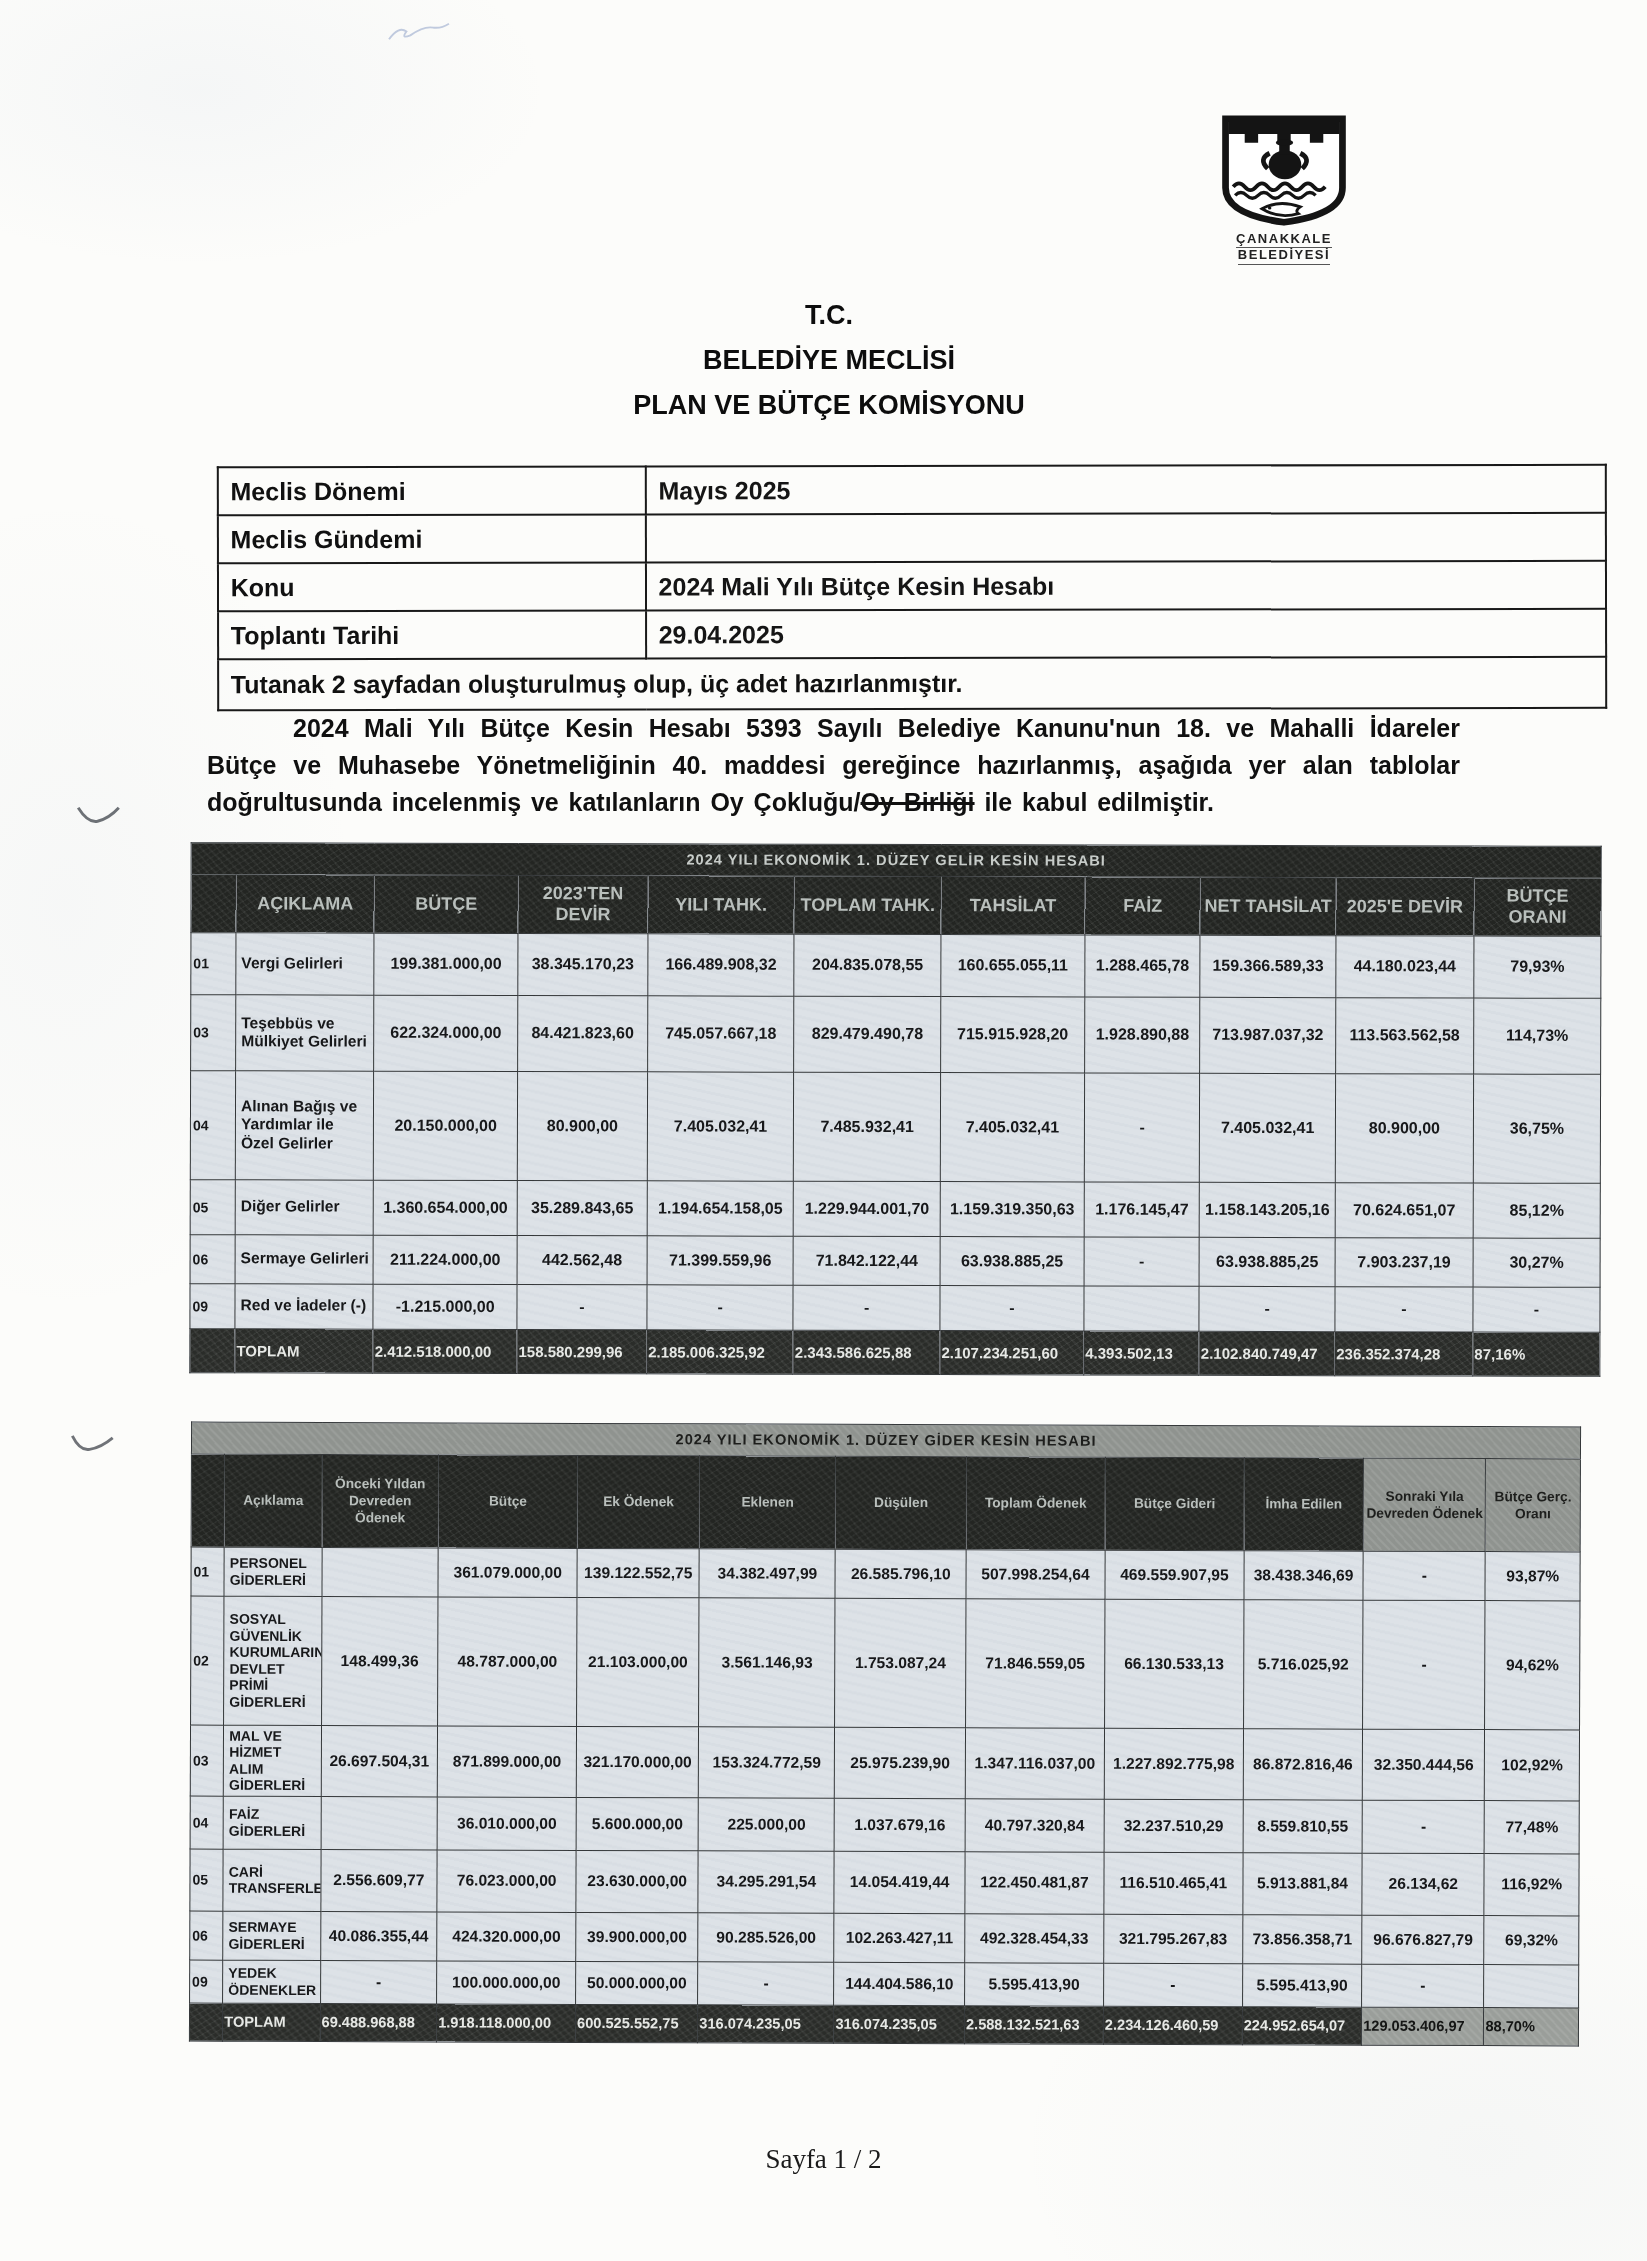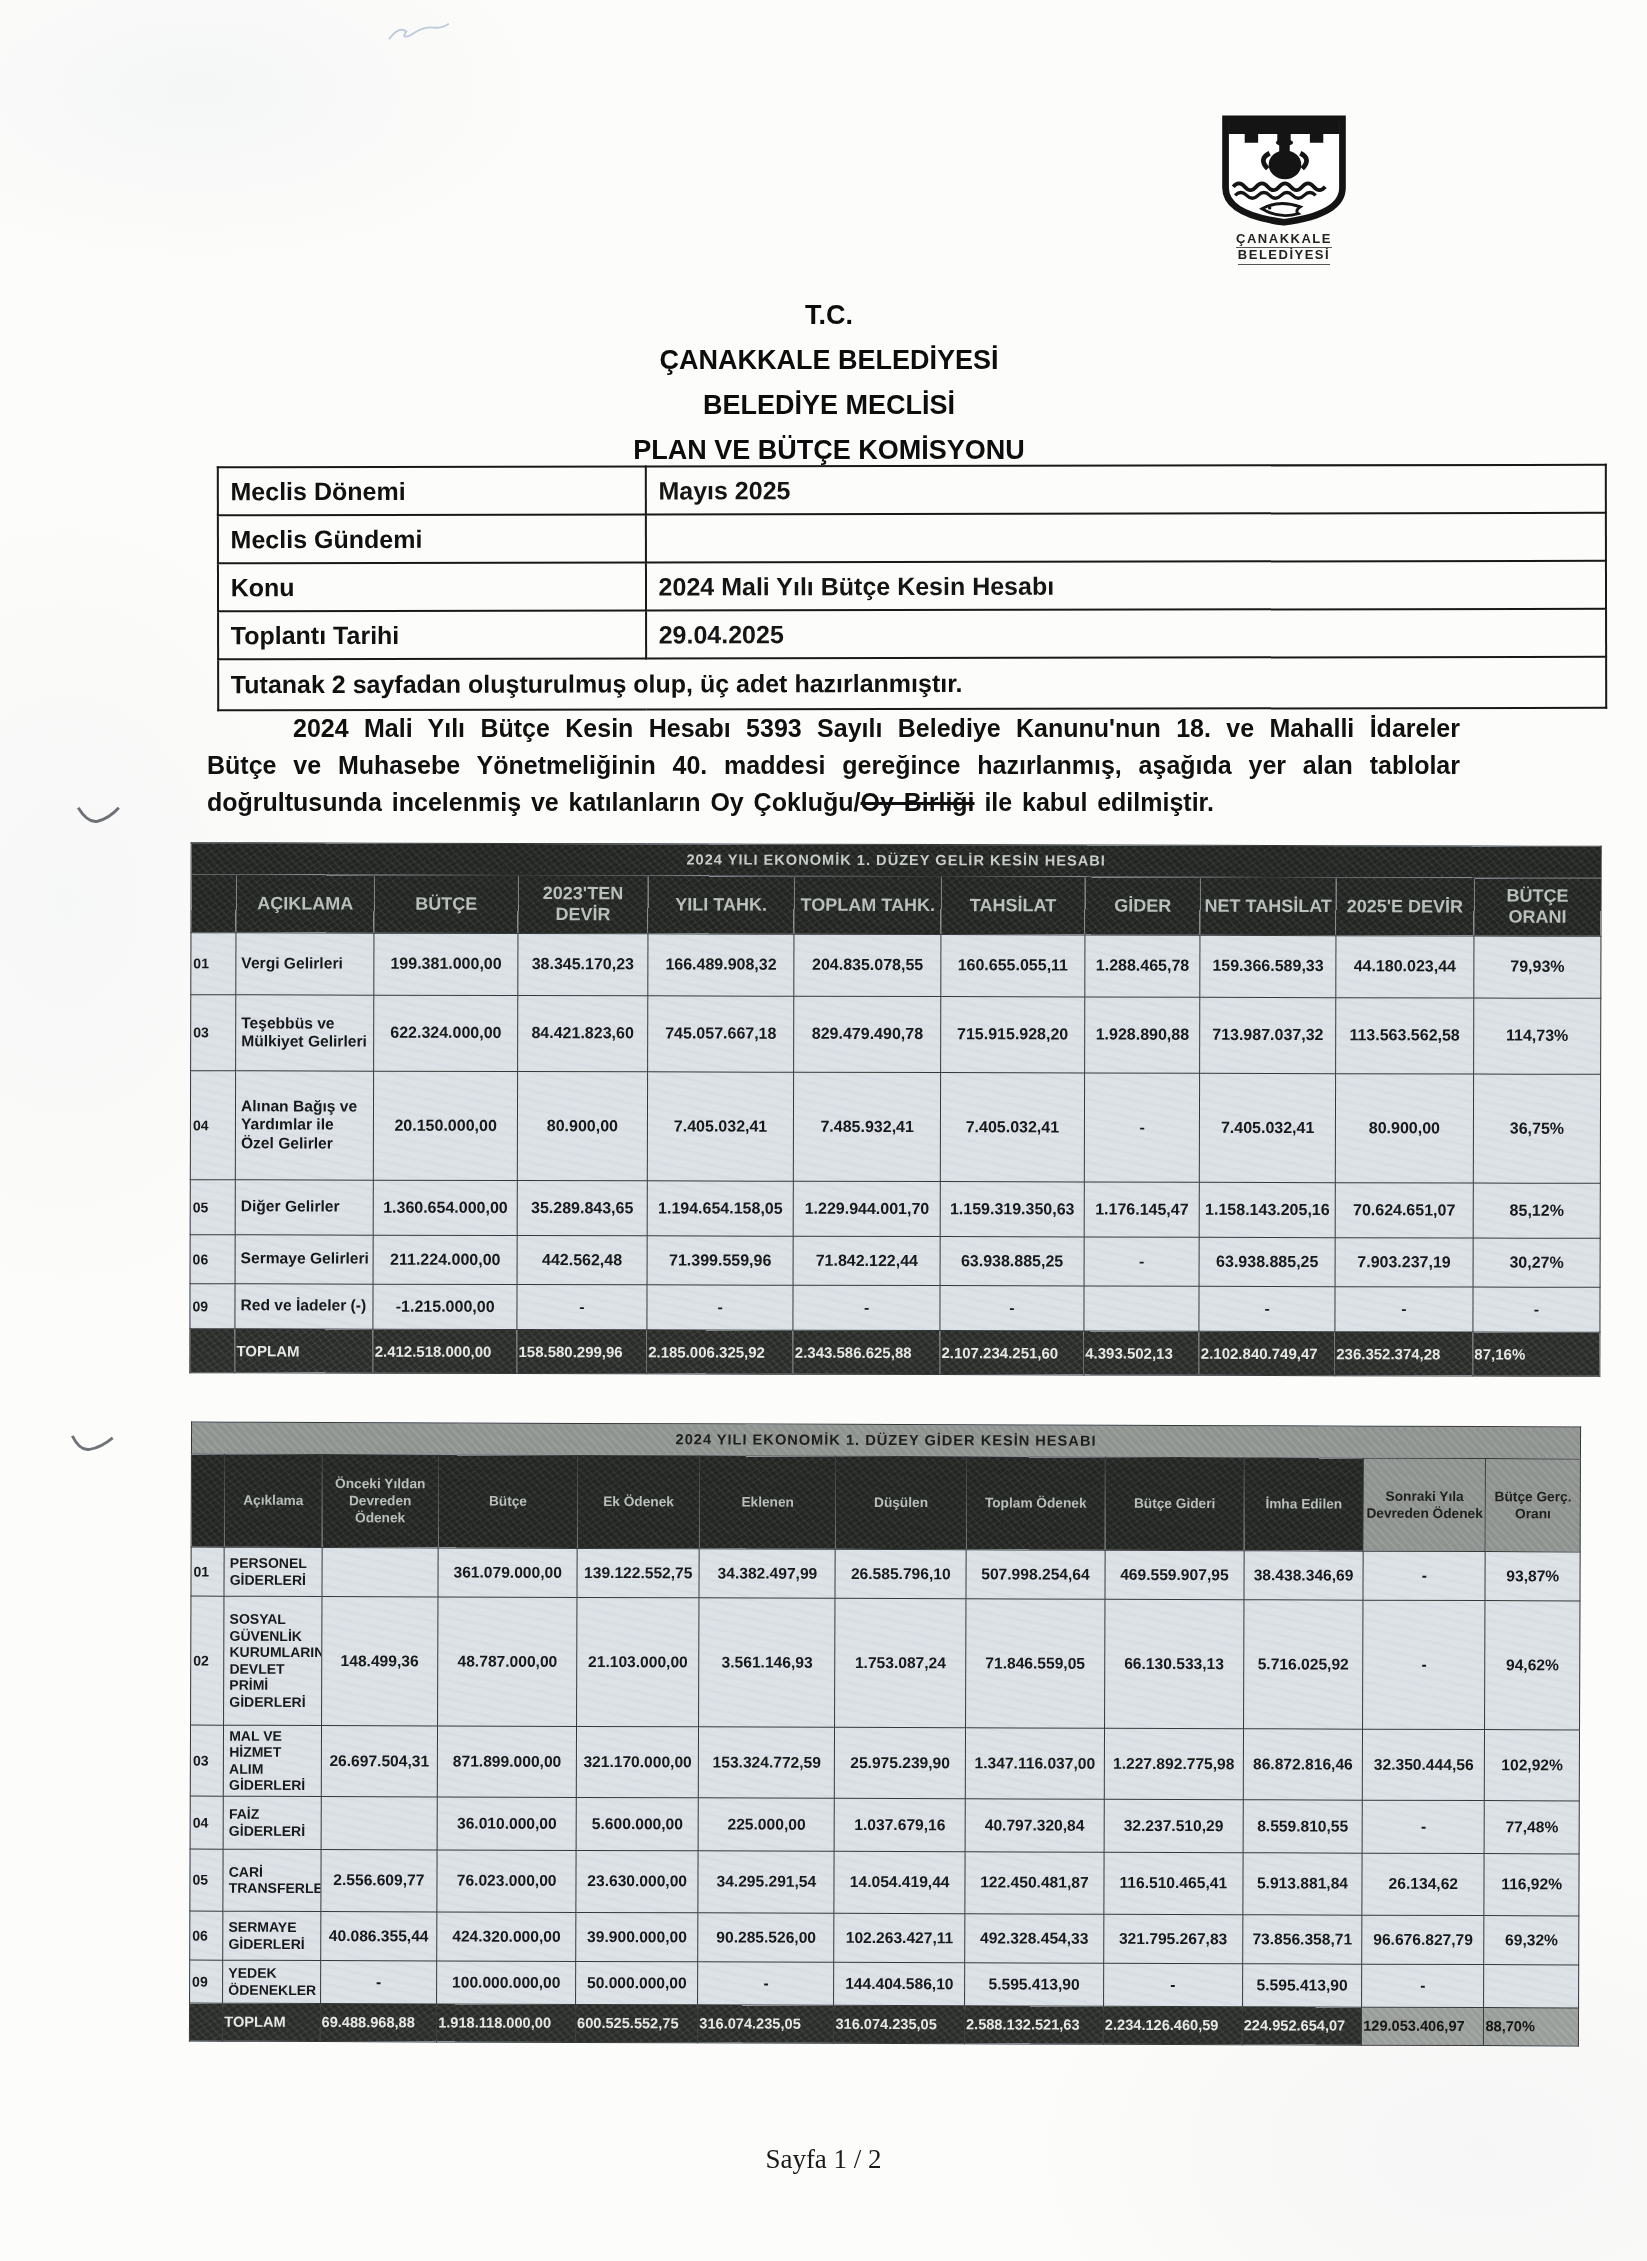--- a/index.html
+++ b/index.html
@@ -152,21 +152,20 @@
     <circle cx="60" cy="99" r="1.8" fill="#141414"></circle>
   </svg>
   <div class="logo-caption">
     <span>ÇANAKKALE</span><br>
     <span>BELEDİYESİ</span>
   </div>
 </div>
 
 <div class="doc-title">
   <div>T.C.</div>
-  <div>ÇANAKKALE BELEDİYESİ</div>
   <div>BELEDİYE MECLİSİ</div>
   <div>PLAN VE BÜTÇE KOMİSYONU</div>
 </div>
 
 <table class="info-table">
   <tbody>
     <tr>
       <td class="lbl">Meclis Dönemi</td>
       <td class="val">Mayıs 2025</td>
     </tr>
@@ -209,21 +208,21 @@
       <th class="t-title" colspan="11">2024 YILI EKONOMİK 1. DÜZEY GELİR KESİN HESABI</th>
     </tr>
     <tr>
         <th></th>
         <th>AÇIKLAMA</th>
         <th>BÜTÇE</th>
         <th>2023'TEN DEVİR</th>
         <th>YILI TAHK.</th>
         <th>TOPLAM TAHK.</th>
         <th>TAHSİLAT</th>
-        <th>GİDER</th>
+        <th>FAİZ</th>
         <th>NET TAHSİLAT</th>
         <th>2025'E DEVİR</th>
         <th>BÜTÇE ORANI</th>
       </tr>
   </thead>
   <tbody>
       <tr>
         <td>01</td>
         <td>Vergi Gelirleri</td>
         <td>199.381.000,00</td>

